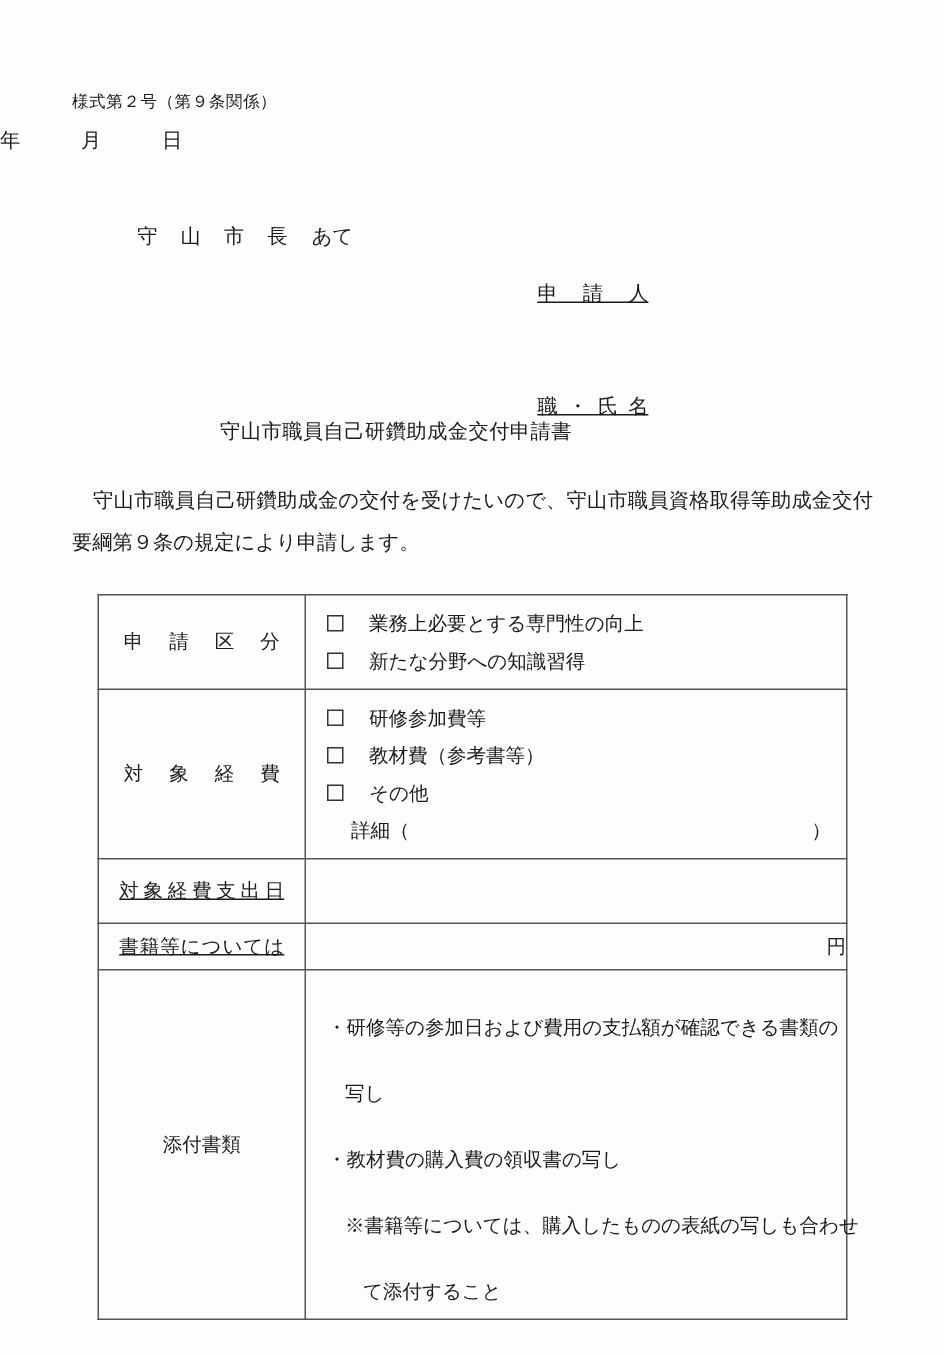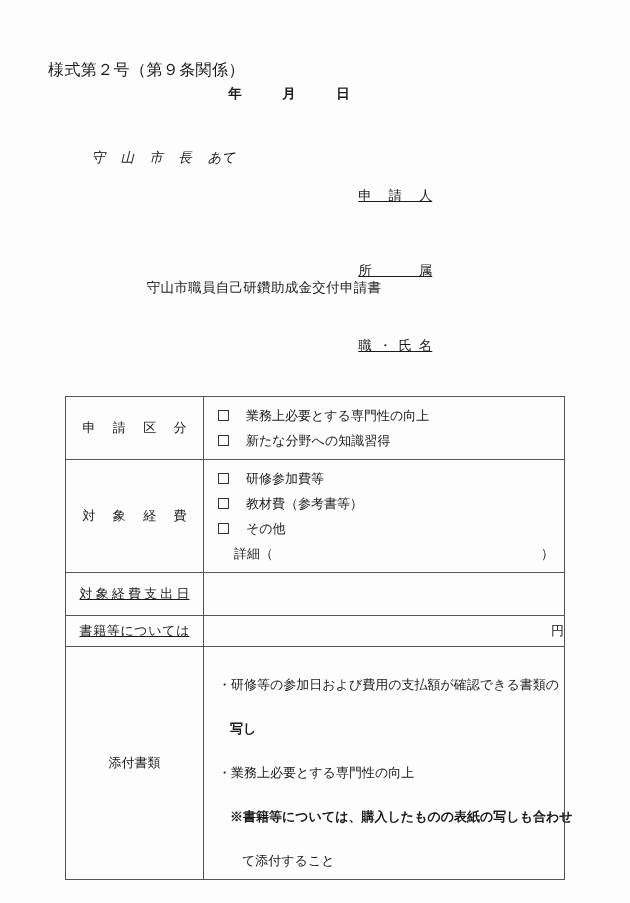--- a/index.html
+++ b/index.html
@@ -19,41 +19,39 @@
     background: #fdfdfd;
     overflow: hidden;
     box-sizing: border-box;
   }
   .abs { position: absolute; }
 
   
   #form-number {
     left: 48px;
     top: 60px;
-    font-size: 16px;
+    font-size: 11px;
     letter-spacing: 0.4px;
     white-space: nowrap;
   }
   #date-line {
     left: 0;
     top: 85px;
     width: 578px;
-    text-align: center;
+    text-align: left;
     font-size: 13.5px;
     white-space: pre;
-    font-weight: bold;
   }
 
   
   #addressee {
     left: 78px;
     top: 133px;
     font-size: 13.5px;
     white-space: pre;
-    font-style: italic;
   }
   #addressee .sp { letter-spacing: 6px; }
 
   
   #applicant-block {
     left: 338px;
     top: 158px;
     font-size: 13.5px;
     line-height: 25px;
   }
@@ -151,50 +149,48 @@
     padding-right: 55px;
     height: 30px;
     line-height: 30px;
   }
   .empty-cell { height: 30px; }
   .attach-line {
     line-height: 25px;
     white-space: nowrap;
     margin-top: 19px;
   }
-  .attach-line.cont { padding-left: 12px; font-weight: bold; }
+  .attach-line.cont { padding-left: 12px; }
   .attach-line.cont2 { padding-left: 24px; }
 </style>
 </head>
 <body>
 
 <div id="page">
 
   <div class="abs" id="form-number">様式第２号（第９条関係）</div>
 
   <div class="abs" id="date-line">年　　　月　　　日</div>
 
   <div class="abs" id="addressee">
     <span class="sp">守 山 市 長</span><span>&nbsp;&nbsp;&nbsp;</span><span>あて</span>
   </div>
 
   <div class="abs" id="applicant-block">
     <div class="ab-row">
       <span class="just3">申請人</span>
     </div>
     <div class="ab-row">
-      <span class="just3">所属</span>
-    </div>
-    <div class="ab-row">
       <span class="just3">職・氏名</span>
     </div>
   </div>
 
   <div class="abs" id="doc-title">守山市職員自己研鑽助成金交付申請書</div>
 
+  <div class="abs" id="body-paragraph">守山市職員自己研鑽助成金の交付を受けたいので、守山市職員資格取得等助成金交付要綱第９条の規定により申請します。</div>
 
   <table class="abs" id="form-table">
     <tbody>
       <tr>
         <td class="label">
           <span class="lbl-wide">申請区分</span>
         </td>
         <td class="value">
           <div class="opt">
             <span class="box"></span><span>業務上必要とする専門性の向上</span>
@@ -242,21 +238,21 @@
         </td>
       </tr>
 
       <tr>
         <td class="label">
           <span>添付書類</span>
         </td>
         <td class="value">
           <div class="attach-line">・研修等の参加日および費用の支払額が確認できる書類の</div>
           <div class="attach-line cont">写し</div>
-          <div class="attach-line">・業務上必要とする専門性の向上</div>
+          <div class="attach-line">・教材費の購入費の領収書の写し</div>
           <div class="attach-line cont">※書籍等については、購入したものの表紙の写しも合わせ</div>
           <div class="attach-line cont2">て添付すること</div>
         </td>
       </tr>
     </tbody>
   </table>
 
 </div>
 
 </body></html>

